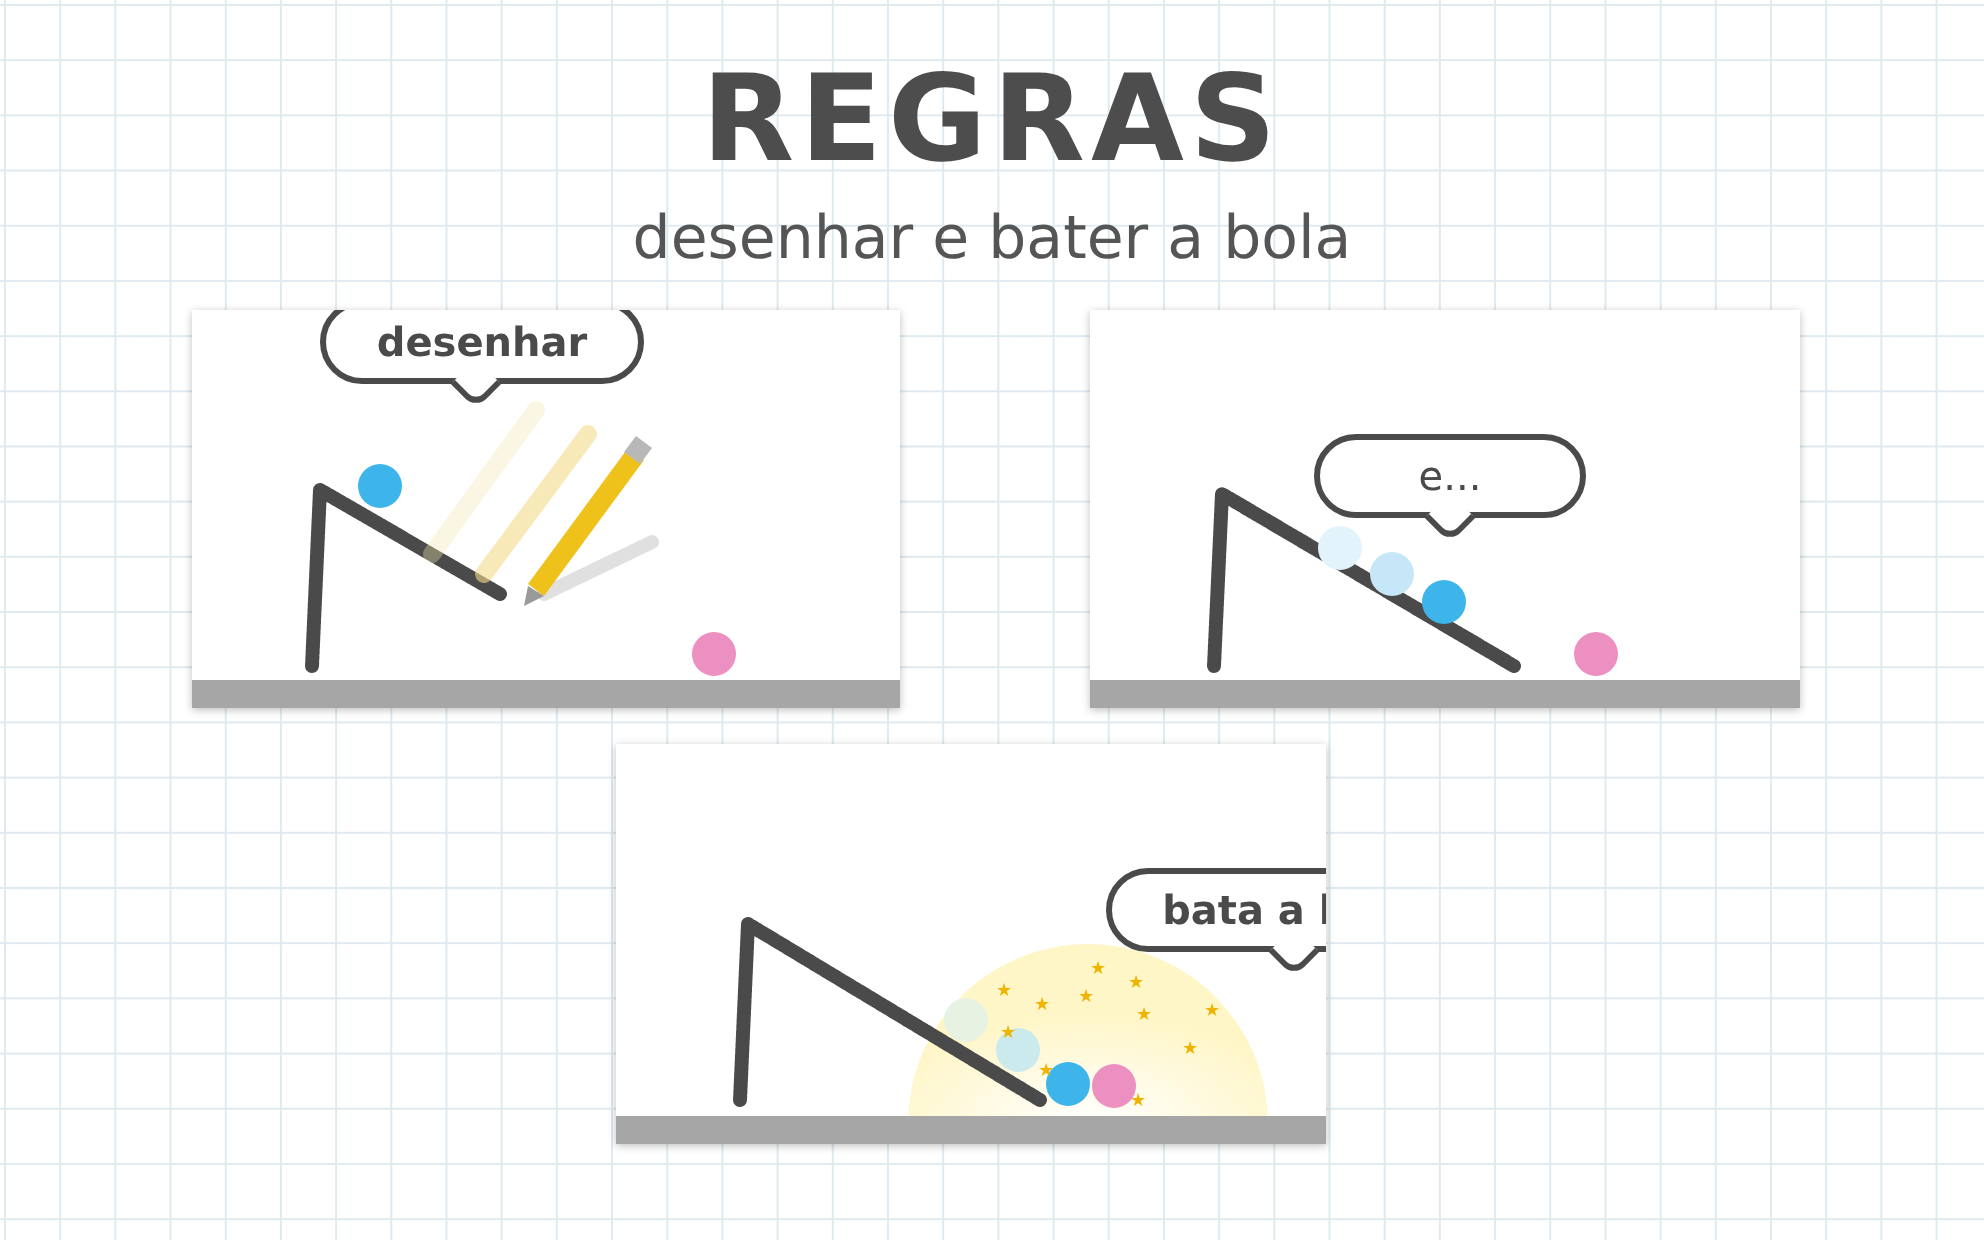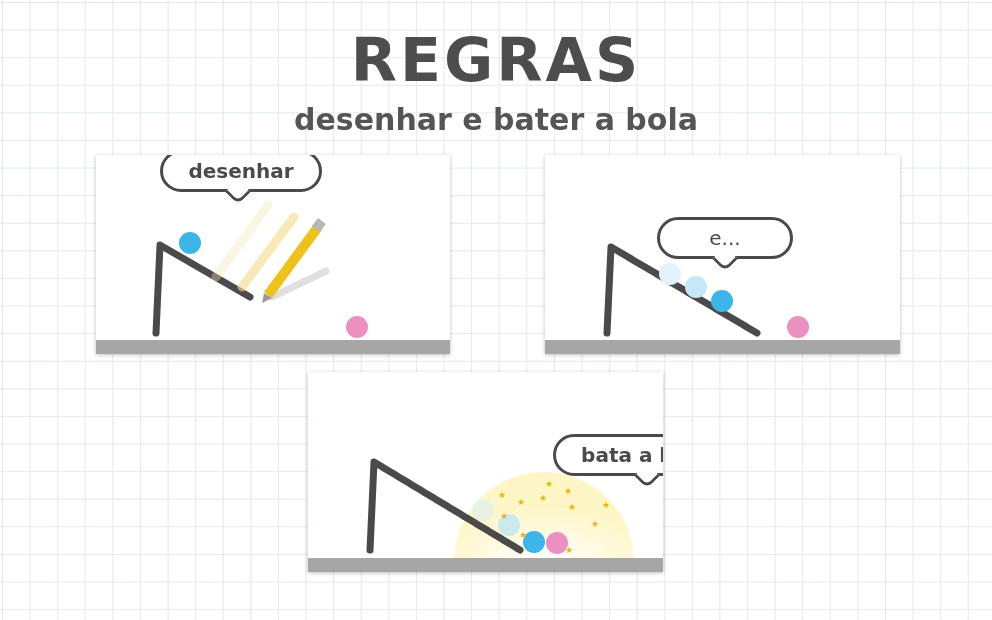--- a/index.html
+++ b/index.html
@@ -15,21 +15,21 @@
       font-family: "DejaVu Sans", sans-serif;
       color: #4a4a4a;
     }
     .title {
       position: absolute; left: 0; width: 992px; top: 18px;
       text-align: center; font-size: 60px; font-weight: bold;
       letter-spacing: 3px; color: #4d4d4d; line-height: 84px;
     }
     .subtitle {
       position: absolute; left: 0; width: 992px; top: 100px;
-      text-align: center; font-size: 30px; font-weight: bold;
+      text-align: center; font-size: 30px; font-weight: normal;
       color: #555555; line-height: 40px;
     }
     .panel {
       position: absolute; background: #ffffff;
       box-shadow: 0 1px 4px rgba(0,0,0,0.25);
       overflow: hidden;
     }
     .panel svg.scene { position: absolute; left: 0; top: 0; }
     .ground { position: absolute; left: 0; right: 0; bottom: 0; height: 14px; background: #a6a6a6; }
     .bubble {

